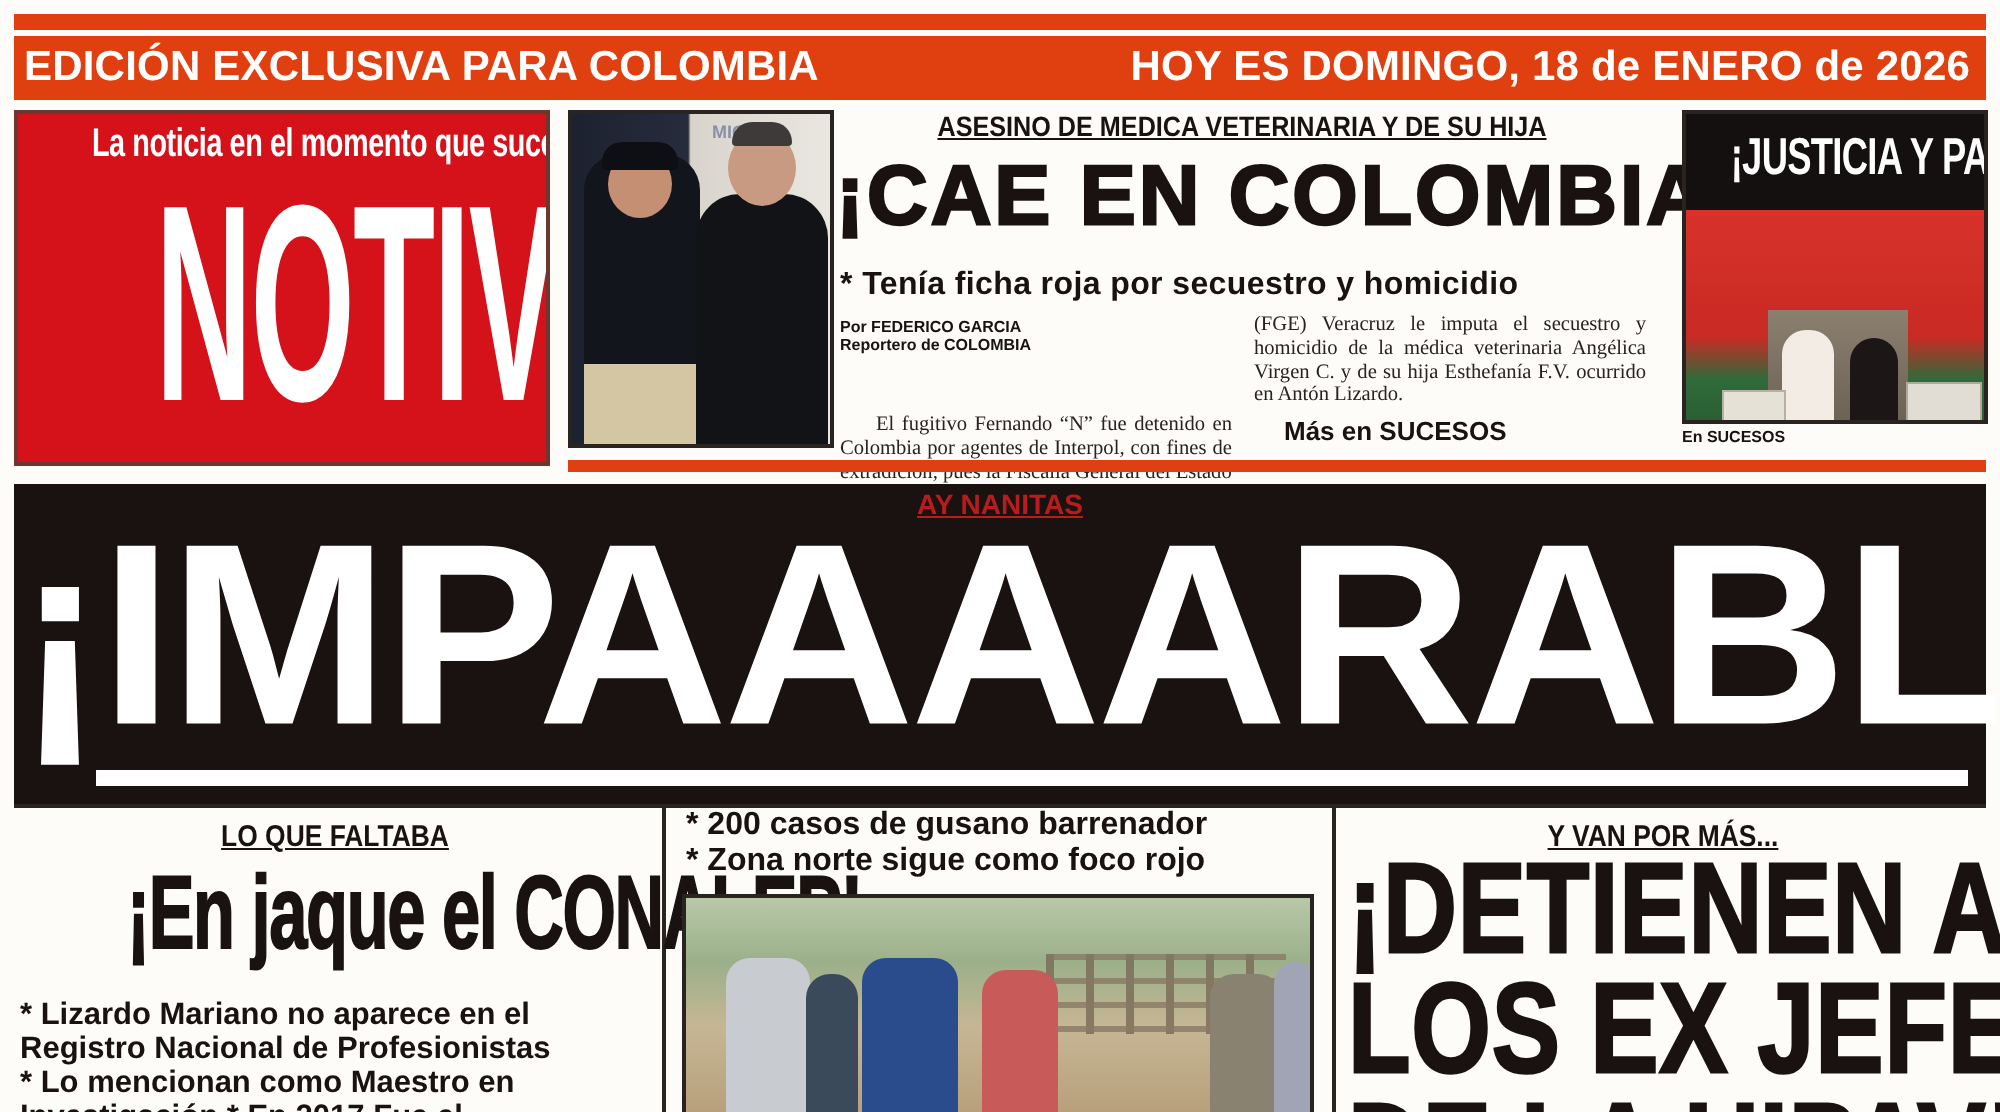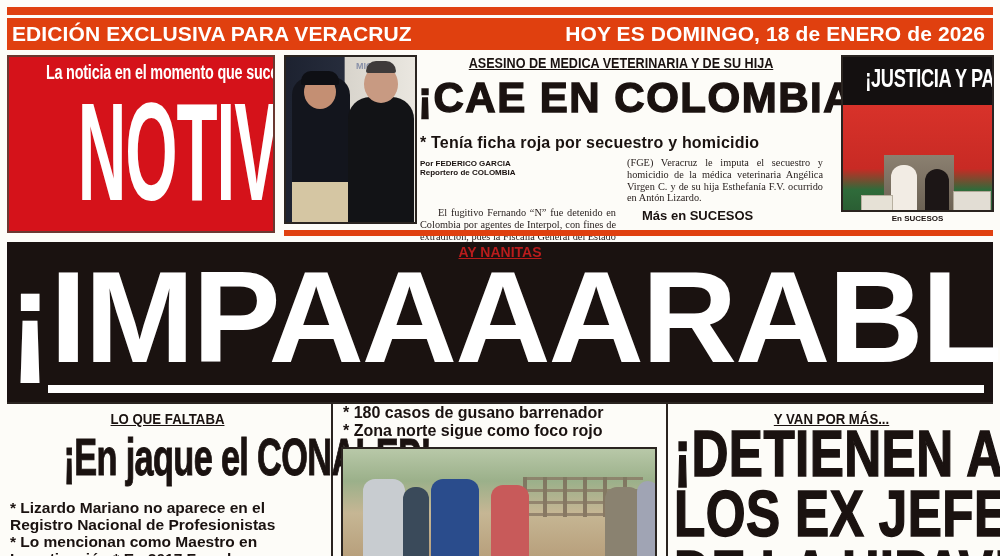--- a/index.html
+++ b/index.html
@@ -43,21 +43,21 @@
                            transform: scaleX(0.7); transform-origin: center; letter-spacing: -0.5px; }
   .photo-memorial .scene { position: absolute; left: 0; top: 48px; width: 100%; height: 106px;
                            background: linear-gradient(180deg, #d8322a 0%, #c82a24 60%, #2f6b3a 80%, #2a5e33 100%); }
   .photo-memorial .portrait { position: absolute; left: 41px; top: 50px; width: 70px; height: 80px;
                               background: linear-gradient(180deg, #8b8070, #5f5548); }
   .photo-memorial .person1 { position: absolute; left: 48px; top: 60px; width: 26px; height: 60px; background: #f2ece4; border-radius: 12px 12px 0 0; }
   .photo-memorial .person2 { position: absolute; left: 82px; top: 64px; width: 24px; height: 56px; background: #1c1616; border-radius: 12px 12px 0 0; }
   .photo-memorial .frame-l { position: absolute; left: 18px; top: 90px; width: 32px; height: 34px; background: #e6e1d6; border: 1px solid #b8b0a0; }
   .photo-memorial .frame-r { position: absolute; left: 110px; top: 86px; width: 38px; height: 40px; background: #e2ddd4; border: 1px solid #b0a898; }
   .photo-memorial .candle { position: absolute; left: 10px; top: 106px; width: 12px; height: 40px; background: #f4e6d8; }
-  .caption-sucesos { left: 841px; top: 214px; width: 153px; text-align: center; font-size: 8px; font-weight: bold; }
+  .caption-sucesos { left: 841px; top: 214px; width: 153px; text-align: left; font-size: 8px; font-weight: bold; }
 
   
   .kicker { font-weight: bold; text-decoration: underline; white-space: nowrap; text-align: center; }
   .top-kicker { left: 420px; top: 55px; width: 402px; font-size: 14px; transform: scaleX(0.9); transform-origin: center; }
   .top-headline { left: 418px; top: 74px; width: 406px; text-align: center; font-weight: 900; font-size: 42px;
                   font-family: "Liberation Sans", sans-serif; white-space: nowrap; letter-spacing: 1.5px;
                   -webkit-text-stroke: 1.4px #1a1210; }
   .top-sub { left: 420px; top: 134px; font-size: 16px; font-weight: bold; white-space: nowrap; letter-spacing: 0.2px; }
   .byline { left: 420px; top: 159px; font-size: 8px; font-weight: bold; line-height: 9px; }
   .body-col { font-family: "Liberation Serif", serif; font-size: 10.3px; line-height: 11.8px; text-align: justify; color: #2a2220; }
@@ -98,21 +98,21 @@
   .b3-kicker { left: 670px; top: 410px; width: 323px; font-size: 15px; transform: scaleX(0.88); transform-origin: center; }
   .b3-headline { left: 674px; top: 424px; width: 320px; font-weight: bold; font-size: 64px; line-height: 60px;
                  transform: scaleX(0.8); transform-origin: left top; letter-spacing: 0.5px; -webkit-text-stroke: 1.5px #1a1210;
                  white-space: nowrap; }
 </style>
 </head>
 <body>
 
 <div class="abs top-rule"></div>
 <div class="abs top-bar">
-  <span>EDICIÓN EXCLUSIVA PARA VERACRUZ</span>
+  <span>EDICIÓN EXCLUSIVA PARA COLOMBIA</span>
   <span>HOY ES DOMINGO, 18 de ENERO de 2026</span>
 </div>
 
 <div class="abs masthead">
   <span class="tagline">La noticia en el momento que sucede</span>
   <span class="brand">NOTIVER</span>
 </div>
 
 <div class="abs photo photo-arrest">
   <span class="sign">MIGRA</span>
@@ -163,21 +163,21 @@
 
 <div class="abs kicker b1-kicker">LO QUE FALTABA</div>
 <div class="abs b1-headline">¡En jaque el CONALEP!</div>
 <div class="abs b1-bullets">
   <div>* Lizardo Mariano no aparece en el Registro Nacional de Profesionistas</div>
   <div>* Lo mencionan como Maestro en</div>
   <div>Investigación * En 2017 Fue el</div>
 </div>
 
 <div class="abs b2-bullets">
-  <div>* 180 casos de gusano barrenador</div>
+  <div>* 200 casos de gusano barrenador</div>
   <div>* Zona norte sigue como foco rojo</div>
 </div>
 <div class="abs b2-photo">
   <div class="fence"></div>
   <div class="p" style="left:20px;top:30px;width:42px;height:80px;background:#c8ccd0;"></div>
   <div class="p" style="left:60px;top:38px;width:26px;height:72px;background:#3a4a5a;"></div>
   <div class="p" style="left:88px;top:30px;width:48px;height:80px;background:#2a4c8c;"></div>
   <div class="p" style="left:148px;top:36px;width:38px;height:74px;background:#c85a5a;"></div>
   <div class="p" style="left:262px;top:38px;width:36px;height:72px;background:#8a8270;"></div>
   <div class="p" style="left:294px;top:32px;width:22px;height:78px;background:#a0a4b4;"></div>

